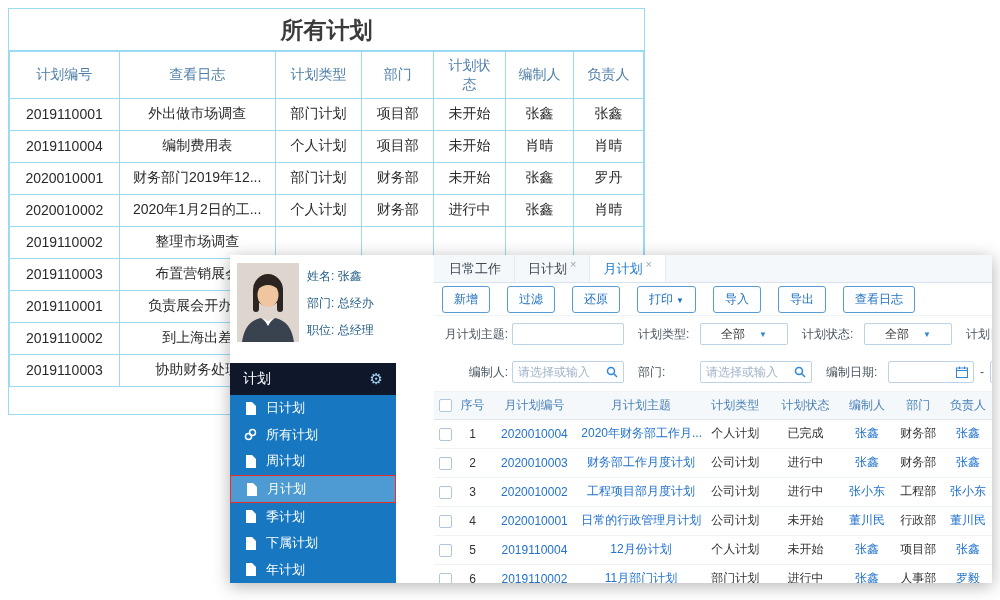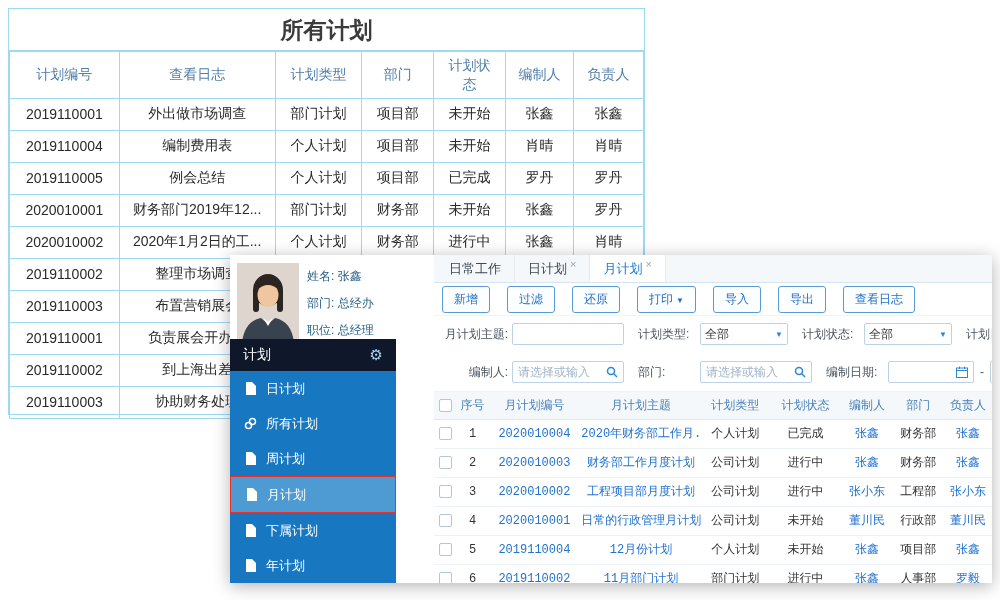--- a/index.html
+++ b/index.html
@@ -25,21 +25,21 @@
     border:1px solid var(--bg-border); height:32px; padding:0 4px;
     white-space:nowrap; overflow:hidden; }
 
   
   .app-window{ position:absolute; left:230px; top:255px; width:762px; height:328px;
     background:#fff; box-shadow:0 3px 16px rgba(0,0,0,.30); z-index:5;
     display:flex; overflow:hidden; }
 
   
   .left-panel{ width:166px; background:var(--sidebar-blue); display:flex; flex-direction:column; flex:none; }
-  .profile{ background:#fff; height:84px; padding:8px 7px; display:flex; gap:8px; flex:none; }
+  .profile{ background:#fff; height:108px; padding:8px 7px; display:flex; gap:8px; flex:none; }
   .avatar{ width:62px; height:79px; flex:none; background:#ded8d2; overflow:hidden; }
   .profile-lines{ display:flex; flex-direction:column; gap:10px; padding-top:5px;
     font-size:12px; color:#235e86; white-space:nowrap; }
   .side-section{ height:32px; flex:none; display:flex; align-items:center; justify-content:space-between;
     padding:0 13px; color:#fff; font-size:14px; background:#0f172a; }
   .gear{ color:#a5d3f0; font-size:15px; cursor:pointer; font-family:"DejaVu Sans",sans-serif; line-height:1; }
   .side-items{ flex:1; display:flex; flex-direction:column; }
   .side-item{ flex:1; display:flex; align-items:center; gap:9px; padding:0 14px;
     color:#fff; font-size:13px; cursor:pointer; white-space:nowrap; }
   .side-item .ic{ display:inline-flex; width:13px; justify-content:center; }
@@ -63,32 +63,32 @@
 
   .filters{ flex:none; padding:7px 0 8px 8px; display:flex; flex-direction:column; gap:16px;
     border-bottom:1px solid #eef3f8; overflow:hidden; }
   .frow{ display:flex; align-items:center; white-space:nowrap; font-size:12px; color:#4a5560; }
   .flabel{ width:66px; text-align:right; margin-right:4px; flex:none; }
   .flabel2{ width:58px; text-align:left; margin-left:14px; margin-right:4px; flex:none; }
   .finput{ height:22px; border:1px solid #bcd2e6; border-radius:2px; width:112px; flex:none;
     font-size:12px; padding:0 6px; color:#333; font-family:inherit; outline:none; }
   .finput.w90{ width:90px; } .finput.w60{ width:60px; }
   .fselect{ height:22px; border:1px solid #bcd2e6; border-radius:2px; width:88px; flex:none;
-    display:flex; align-items:center; justify-content:space-between; padding:0 4px;
+    display:flex; align-items:center; justify-content:space-between; padding:0 20px;
     color:#333; cursor:pointer; background:#fff; }
   .fselect .caret{ color:#2e86d9; font-size:8px; }
   .iconwrap{ height:22px; border:1px solid #bcd2e6; border-radius:2px; display:flex; flex:none;
     align-items:center; padding:0 5px; background:#fff; }
   .iconwrap.w112{ width:112px; } .iconwrap.w86{ width:86px; }
   .iconwrap input{ border:none; outline:none; flex:1; min-width:0; font-size:12px;
     color:#8b5cf6; font-family:inherit; }
   input::placeholder{ color:#9fb4c8; }
   .dash{ margin:0 6px; color:#4a5560; }
 
-  .ptable-wrap{ flex:1; overflow:hidden;font-family:Liberation Mono, monospace; }
+  .ptable-wrap{ flex:1; overflow:hidden; }
   .ptable{ width:100%; border-collapse:collapse; table-layout:fixed; }
   .ptable th{ background:#f4f8fb; color:#4a80b8; font-weight:normal; font-size:12px;
     height:27px; border-bottom:1px solid #dde7f0; white-space:nowrap; overflow:hidden; }
   .ptable td{ font-size:12px; color:#333; text-align:center; height:29px;
     border-bottom:1px solid #edf2f7; white-space:nowrap; overflow:hidden; }
   .link{ color:var(--link-blue); cursor:pointer; }
   .checkbox{ width:13px; height:13px; border:1px solid #b2c6da; border-radius:2px;
     background:#fff; display:inline-block; vertical-align:middle; cursor:pointer; }
 </style>
 </head>
@@ -130,29 +130,20 @@
       <tr>
         <td>2019110004</td>
         <td>编制费用表</td>
         <td>个人计划</td>
         <td>项目部</td>
         <td>未开始</td>
         <td>肖晴</td>
         <td>肖晴</td>
       </tr>
       <tr>
-        <td>2019110005</td>
-        <td>例会总结</td>
-        <td>个人计划</td>
-        <td>项目部</td>
-        <td>已完成</td>
-        <td>罗丹</td>
-        <td>罗丹</td>
-      </tr>
-      <tr>
         <td>2020010001</td>
         <td>财务部门2019年12...</td>
         <td>部门计划</td>
         <td>财务部</td>
         <td>未开始</td>
         <td>张鑫</td>
         <td>罗丹</td>
       </tr>
       <tr>
         <td>2020010002</td>
@@ -266,20 +257,28 @@
           </span>
         <span>周计划</span>
       </div>
       <div class="side-item active">
         <span class="ic">
           <svg width="11" height="13" viewBox="0 0 11 13">
               <path d="M1 0 h6 l4 4 v9 H1 Z" fill="#fff"></path>
             </svg>
           </span>
         <span>月计划</span>
+      </div>
+      <div class="side-item">
+        <span class="ic">
+          <svg width="11" height="13" viewBox="0 0 11 13">
+              <path d="M1 0 h6 l4 4 v9 H1 Z" fill="#fff"></path>
+            </svg>
+          </span>
+        <span>季计划</span>
       </div>
       <div class="side-item">
         <span class="ic">
           <svg width="11" height="13" viewBox="0 0 11 13">
               <path d="M1 0 h6 l4 4 v9 H1 Z" fill="#fff"></path>
             </svg>
           </span>
         <span>下属计划</span>
       </div>
       <div class="side-item">

